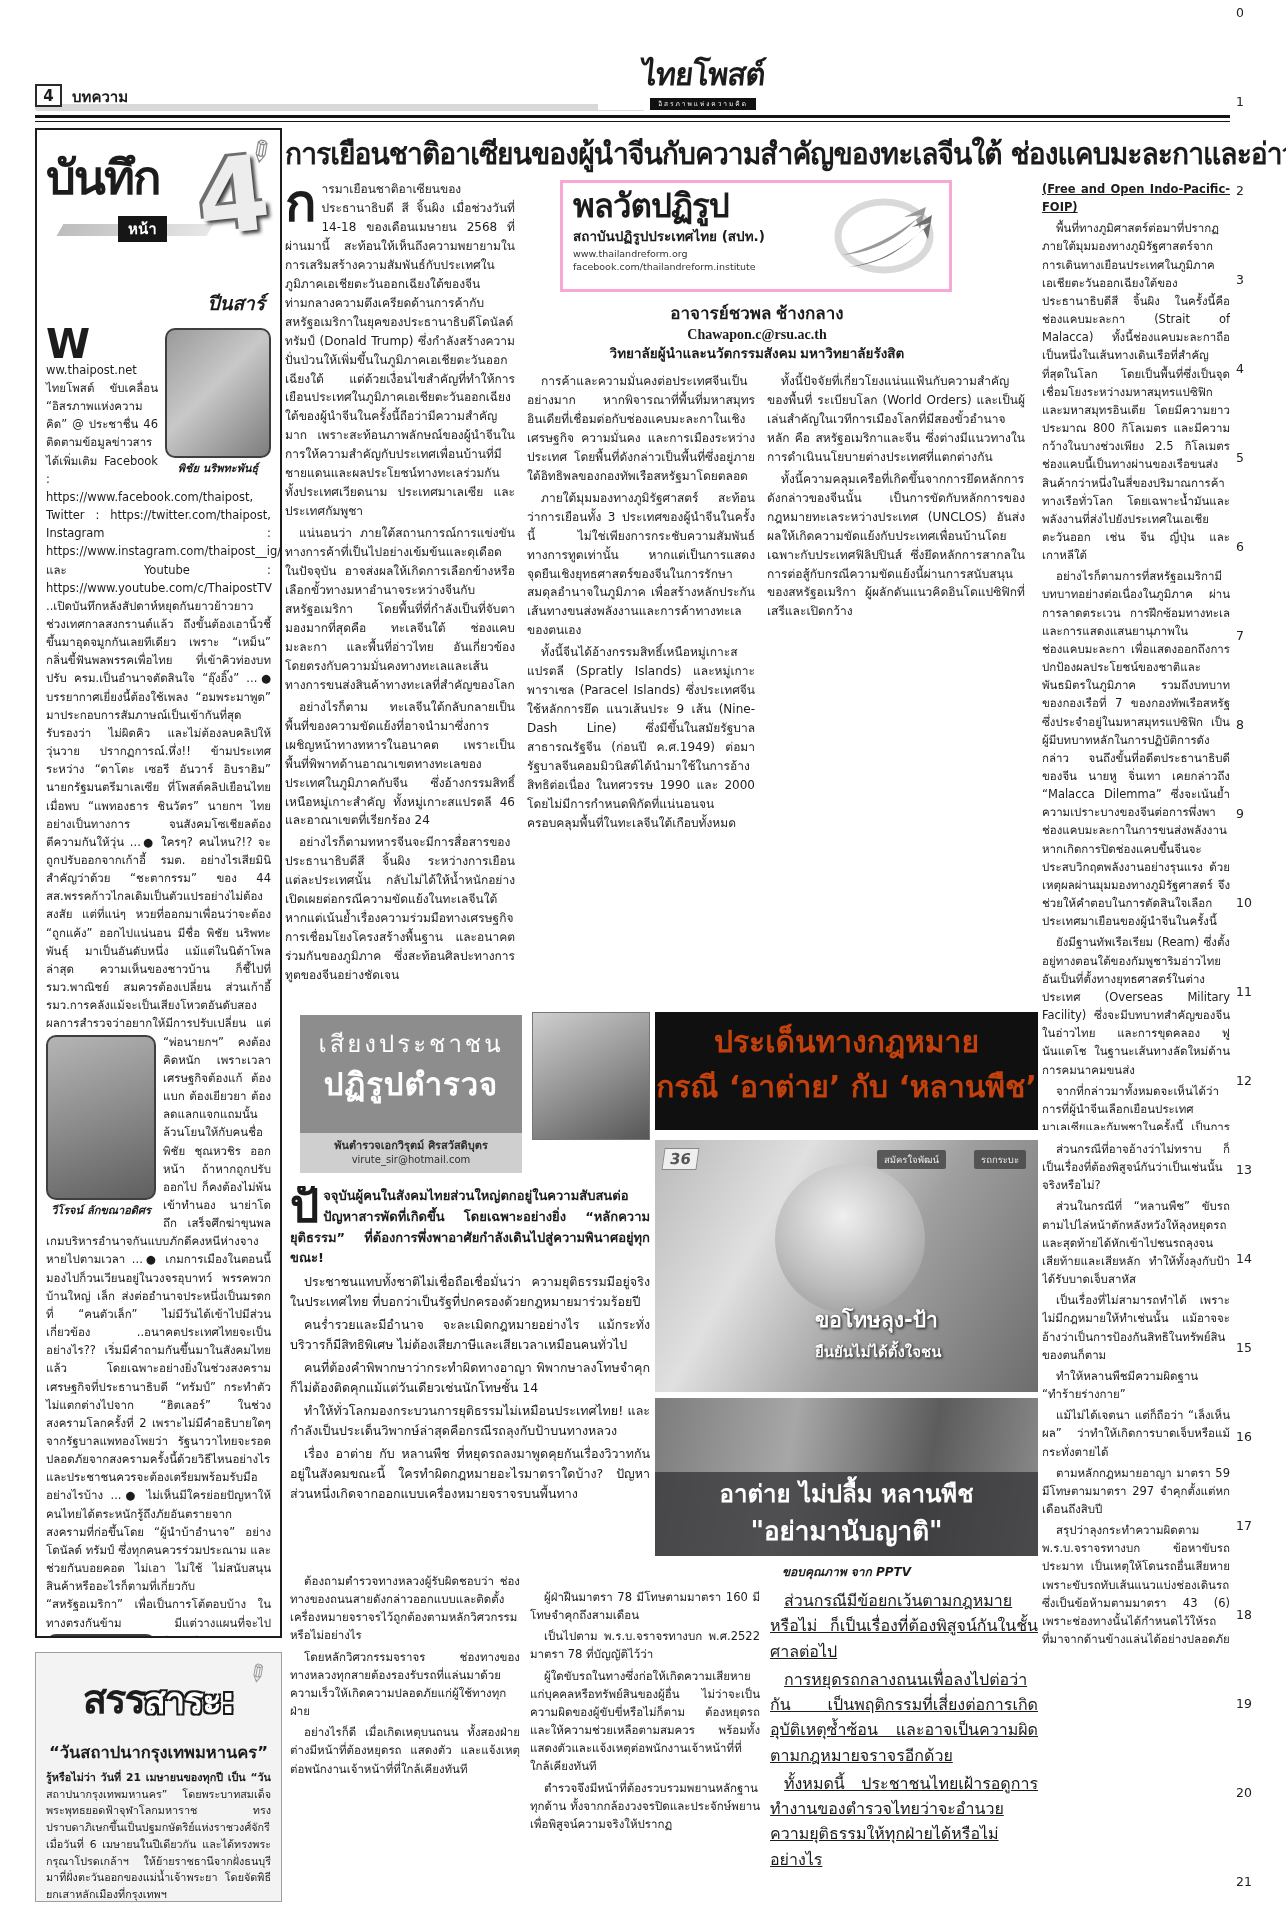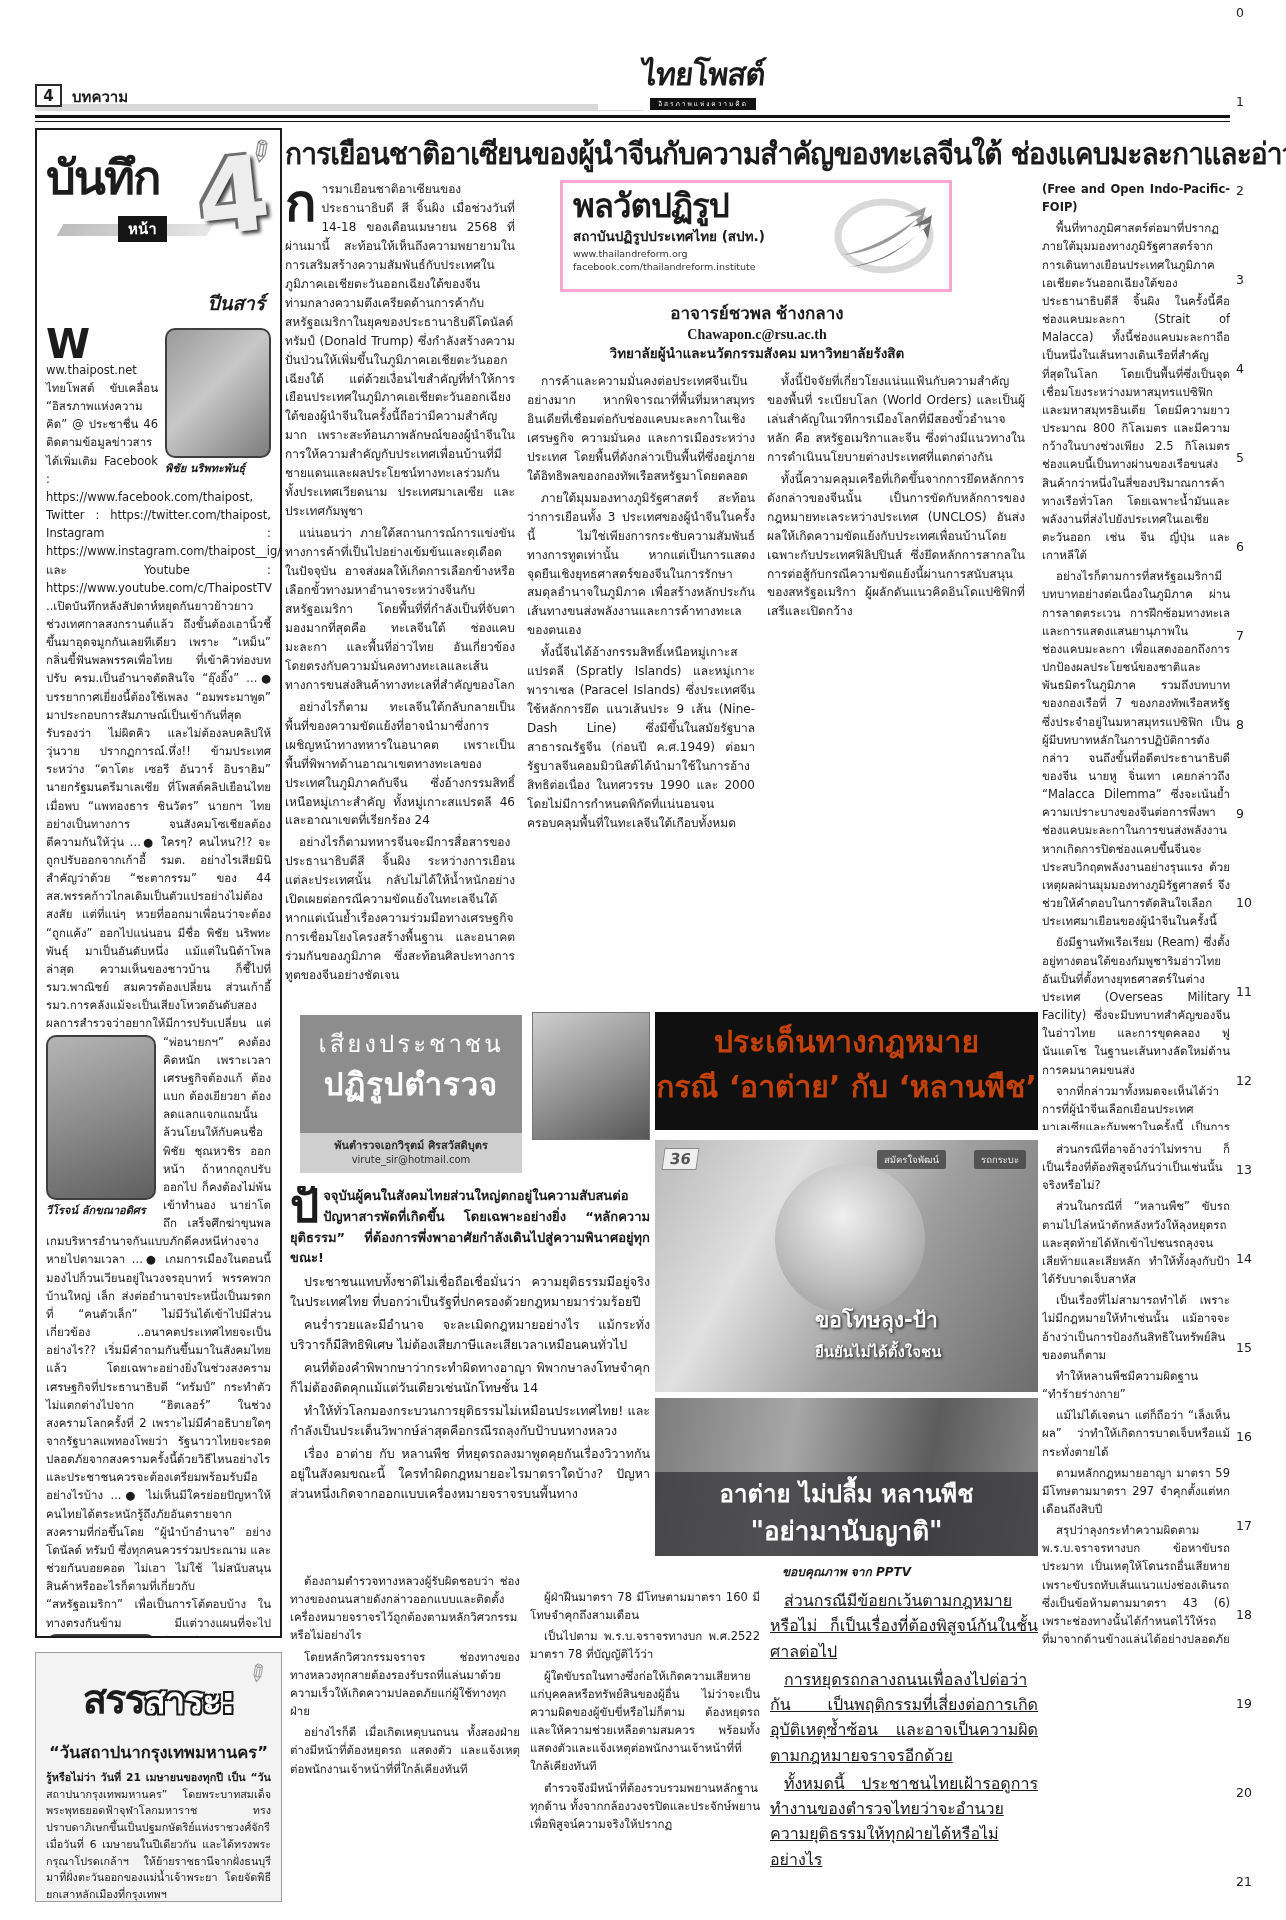--- a/index.html
+++ b/index.html
@@ -44,21 +44,21 @@
     font-style:italic; font-family:"DejaVu Serif","Liberation Serif",serif;}
   .bt-body { font-size:11.5px; line-height:1.58; text-align:justify; }
   .bt-drop { float:left; font-size:40px; font-weight:bold; line-height:.82; padding:2px 4px 0 0;}
   .bt-photo-wrap { border:none; }
   .fl-r { float:right; margin:2px 0 3px 7px; }
   .fl-l { float:left; margin:2px 7px 3px 0; }
   .bt-photo { border:2px solid #3f3f3f; border-radius:10px; }
   .ph-grad1 { background:linear-gradient(135deg,#9a9a9a 0%,#c8c8c8 45%,#7d7d7d 100%); }
   .ph-grad2 { background:linear-gradient(160deg,#b5b5b5 0%,#8b8b8b 50%,#5f5f5f 100%); }
   .ph-grad3 { background:linear-gradient(145deg,#a8a8a8 0%,#d0d0d0 40%,#828282 100%); }
-  .bt-caption { font-size:11px; font-weight:bold; font-style:italic; padding-top:2px;}
+  .bt-caption { font-size:11px; font-weight:bold; font-style:italic; text-align:center; padding-top:2px;}
 
   
   .sansara-box { left:35px; top:1652px; width:247px; height:250px; background:#f3f3f3;
     border:1px solid #9f9f9f; padding:8px 10px; overflow:hidden;}
   .ss-logo { position:relative; text-align:center; height:74px; padding-top:6px;}
   .ss-a { font-size:40px; font-weight:bold; letter-spacing:-2px; }
   .ss-b { font-size:36px; font-weight:bold; letter-spacing:-1px; color:#fff;
     text-shadow:-2px -2px 0 #1a1a1a,2px -2px 0 #1a1a1a,-2px 2px 0 #1a1a1a,2px 2px 0 #1a1a1a;}
   .ss-pencil { position:absolute; right:4px; top:-2px; font-size:24px; color:#9a9a9a; transform:rotate(100deg);}
   .ss-head { font-size:16.5px; font-weight:bold; text-align:center; margin:4px 0 5px;}
@@ -80,21 +80,21 @@
   .by-email { font-size:14px; font-weight:bold; }
   .by-affil { font-size:13.5px; font-weight:bold; }
 
   .col { position:absolute; font-size:12px; line-height:1.58; text-align:justify; overflow:hidden;}
   .col .para { margin-bottom:3px; text-indent:14px; }
   .c1 { left:285px; top:180px; width:230px; height:830px; }
   .c2 { left:527px; top:372px; width:228px; height:638px; }
   .c3 { left:767px; top:372px; width:258px; height:638px; }
   .c4 { left:1042px; top:180px; width:188px; height:950px; font-size:11.5px;}
   .lead-drop { float:left; font-size:52px; font-weight:bold; line-height:.8; padding:3px 5px 0 0;}
-  .foip { font-weight:bold; text-indent:0 !important; }
+  .foip { font-weight:bold; text-indent:0 !important;text-decoration:underline; }
 
   
   .voice-logo { left:300px; top:1015px; width:222px; height:118px; background:#8d8d8d; color:#fff;
     text-align:center; padding-top:16px; }
   .vl-1 { font-size:24px; letter-spacing:3px; line-height:1.15; }
   .vl-2 { font-size:31px; font-weight:bold; letter-spacing:1px; }
   .voice-author { left:300px; top:1133px; width:222px; height:40px; background:#cfcfcf;
     text-align:center; padding-top:3px;}
   .va-name { font-size:11px; font-weight:bold; color:#2e2e2e; }
   .va-email { font-size:10px; color:#2e2e2e; }

